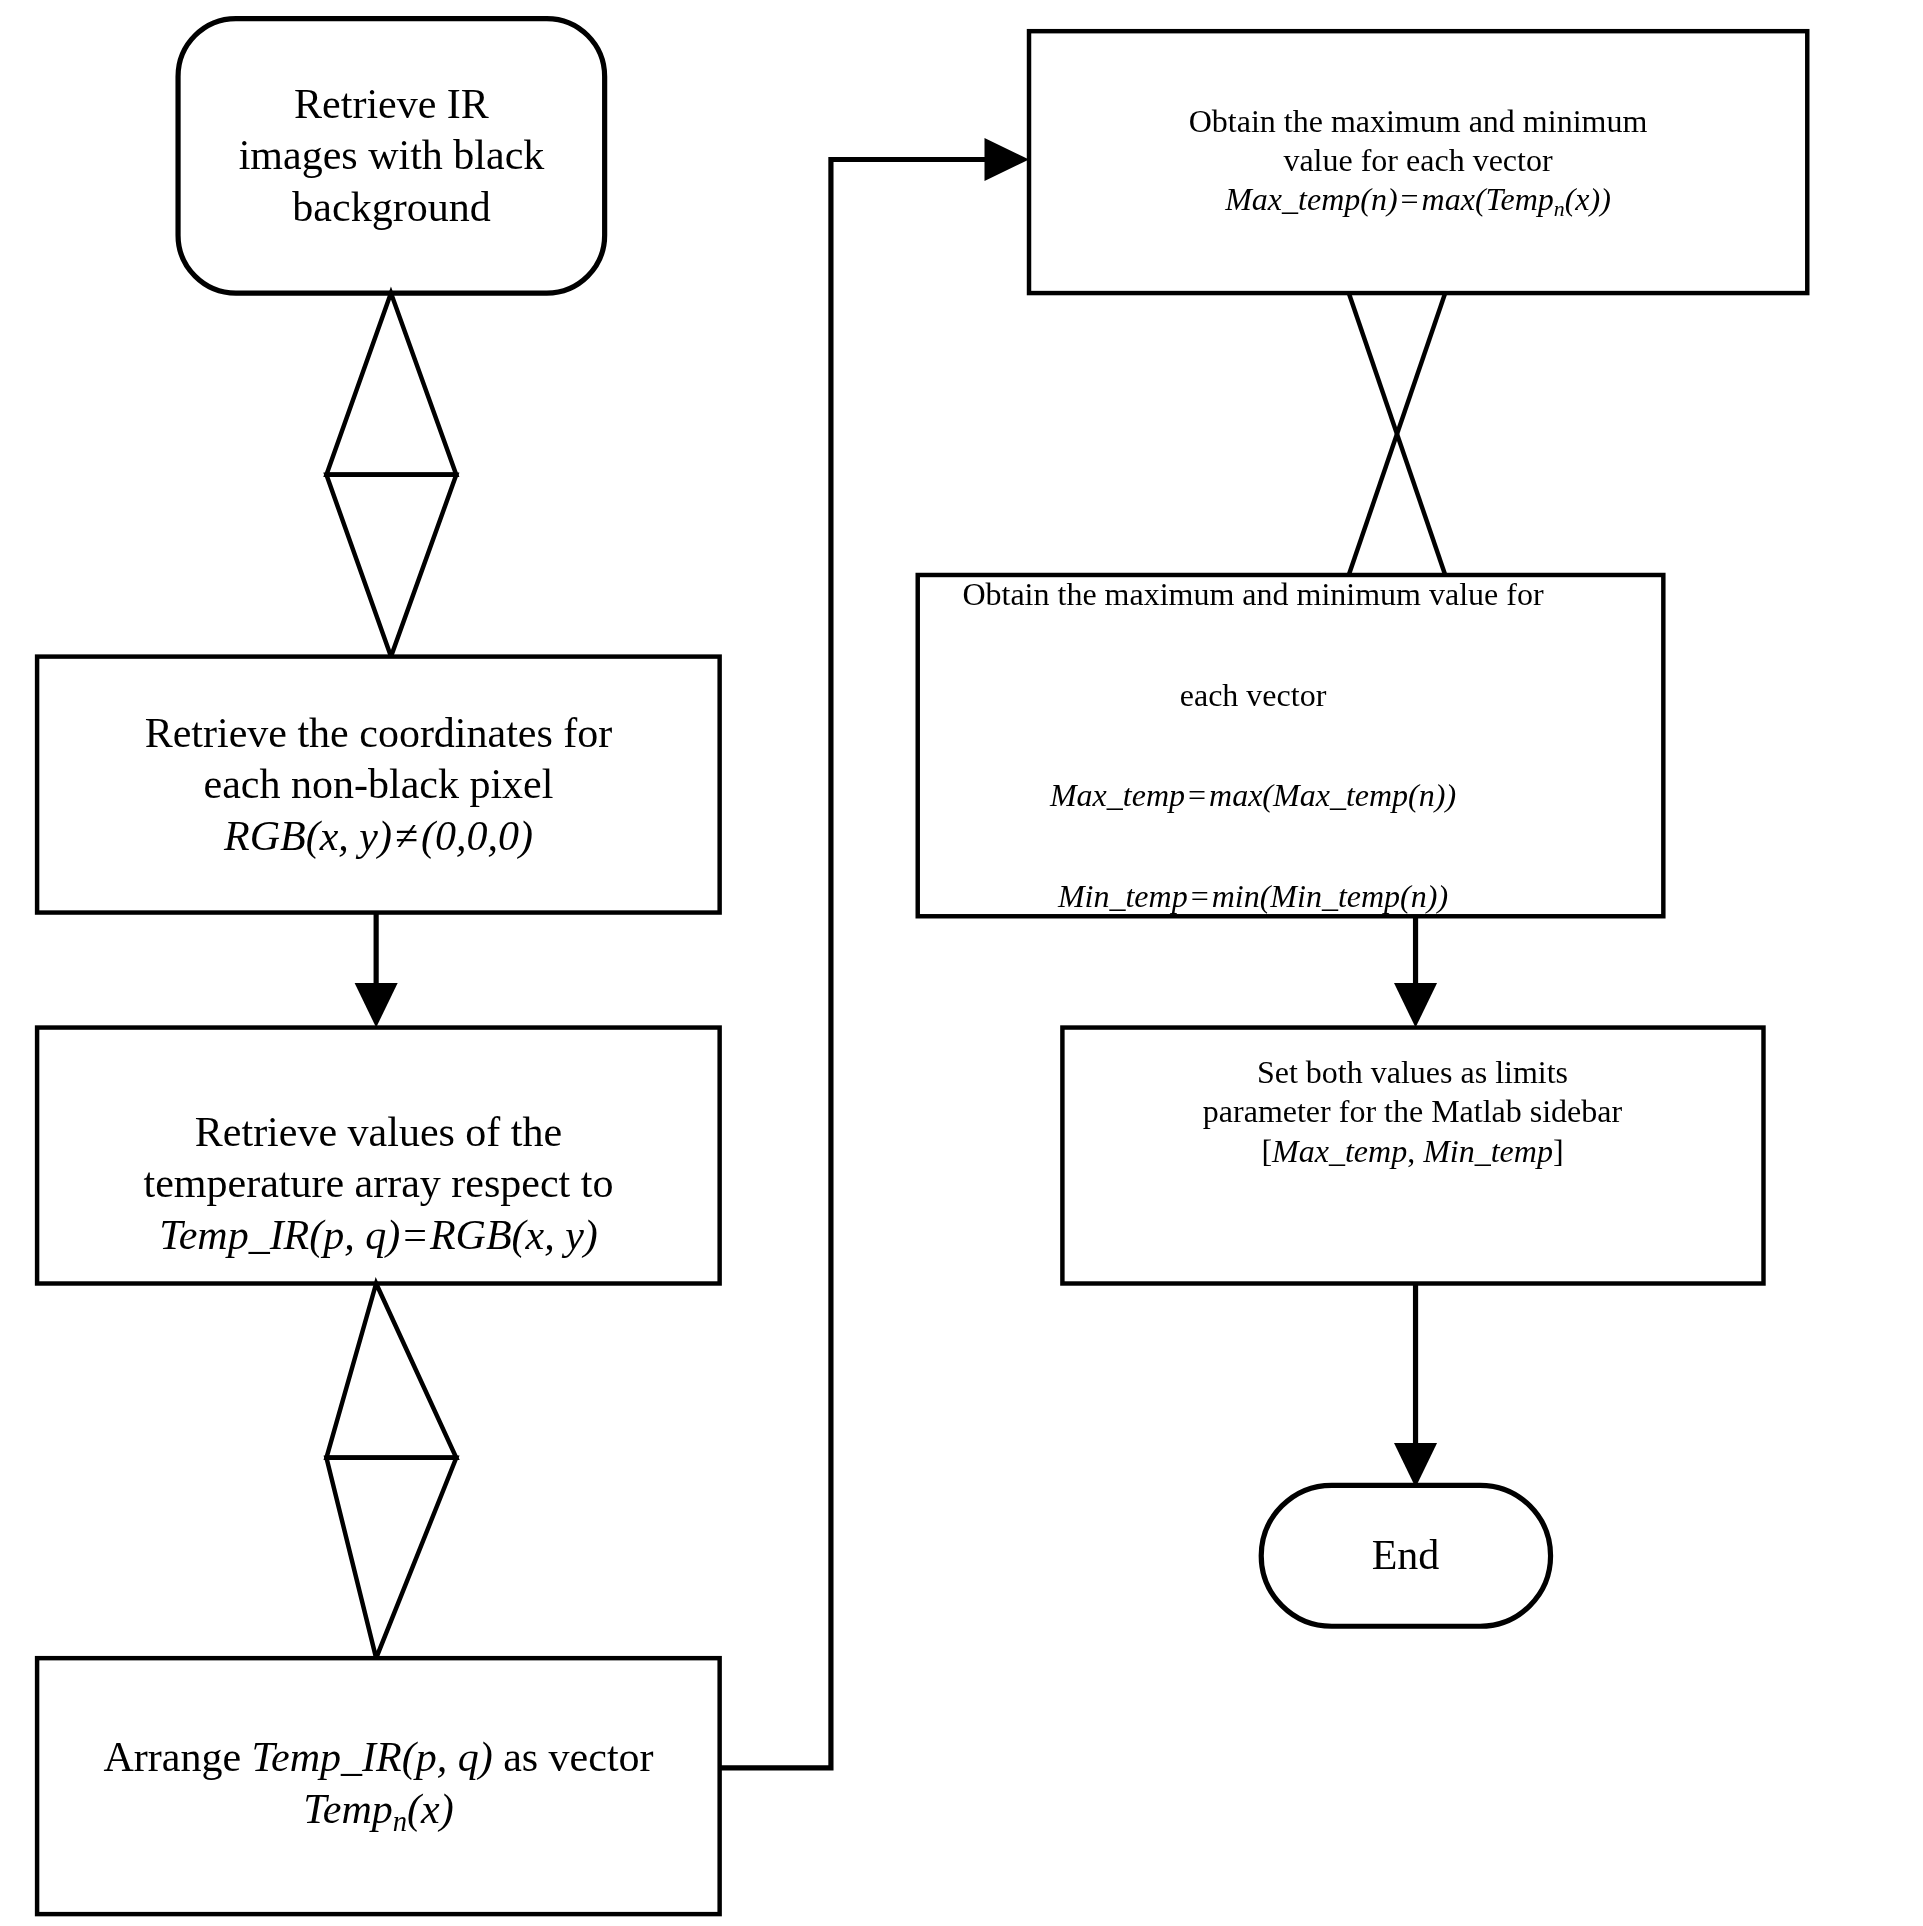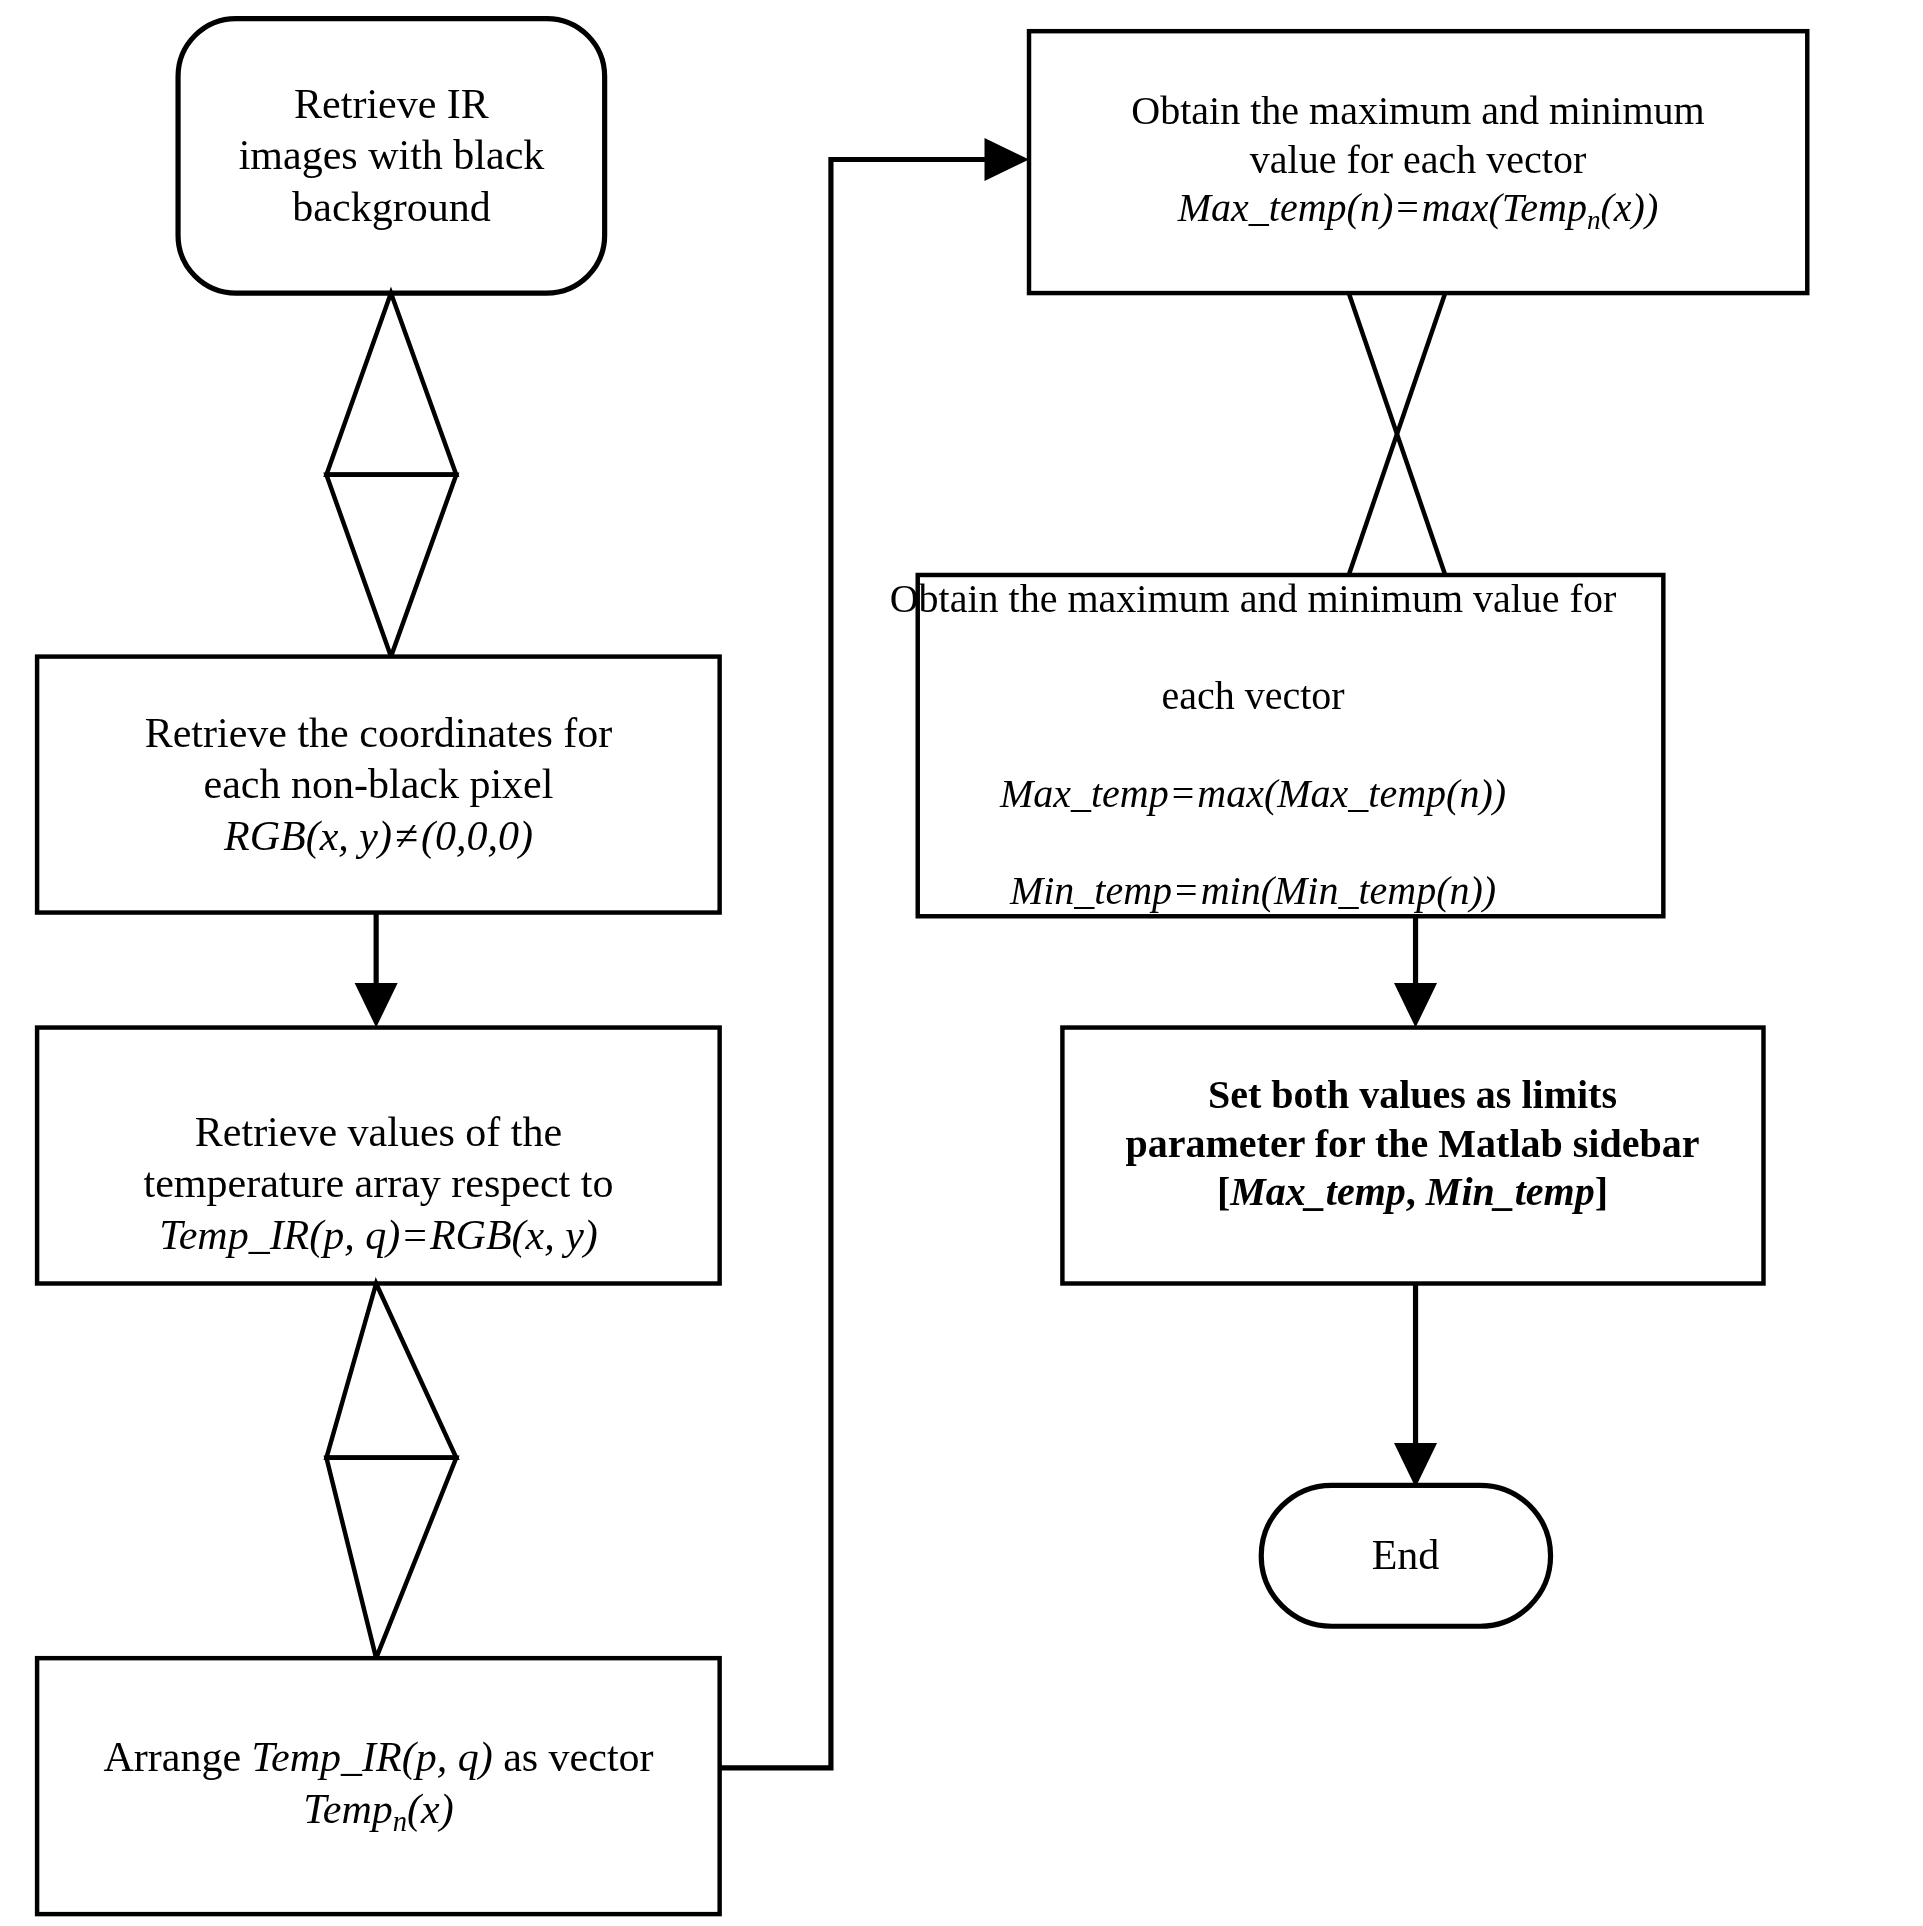--- a/index.html
+++ b/index.html
@@ -67,21 +67,21 @@
   }
   .mathline .op {
     font-style: normal;
     padding: 0 3px;
   }
   .mathline sub {
     font-size: 0.68em;
     vertical-align: -0.28em;
     font-style: italic;
   }
-  .t54 { font-size: 40px; }
+  .t54 { font-size: 32px; }
   .t56 { font-size: 42px; }
 </style>
 </head>
 <body>
 
 <div id="page">
 
   <svg id="flow" viewBox="0 0 2592 2596">
 
     <rect class="node-term" x="240" y="25" width="575" height="370" rx="78" ry="78"></rect>
@@ -168,21 +168,21 @@
     <span class="ln mathline"><span>Max_temp(n)</span><span class="op">=</span><span>max(Temp</span><sub>n</sub><span>(x))</span></span>
   </div>
 
   <div class="nodetext t54" style="left:880px; top:575px; width:746px; height:341px;justify-content:space-between;">
     <span class="ln">Obtain the maximum and minimum value for</span>
     <span class="ln">each vector</span>
     <span class="ln mathline"><span>Max_temp</span><span class="op">=</span><span>max(Max_temp(n))</span></span>
     <span class="ln mathline"><span>Min_temp</span><span class="op">=</span><span>min(Min_temp(n))</span></span>
   </div>
 
-  <div class="nodetext t54" style="left:1062px; top:1016px; width:701px; height:256px;font-weight:bold;">
+  <div class="nodetext t54" style="left:1062px; top:984px; width:701px; height:256px;">
     <span class="ln">Set both values as limits</span>
     <span class="ln">parameter for the Matlab sidebar</span>
     <span class="ln"><span>[</span><span class="mathline">Max_temp</span><span>, </span><span class="mathline">Min_temp</span><span>]</span></span>
   </div>
 
   <div class="nodetext t56" style="left:1261px; top:1485px; width:289px; height:141px;">
     <span class="ln">End</span>
   </div>
 
 </div>

